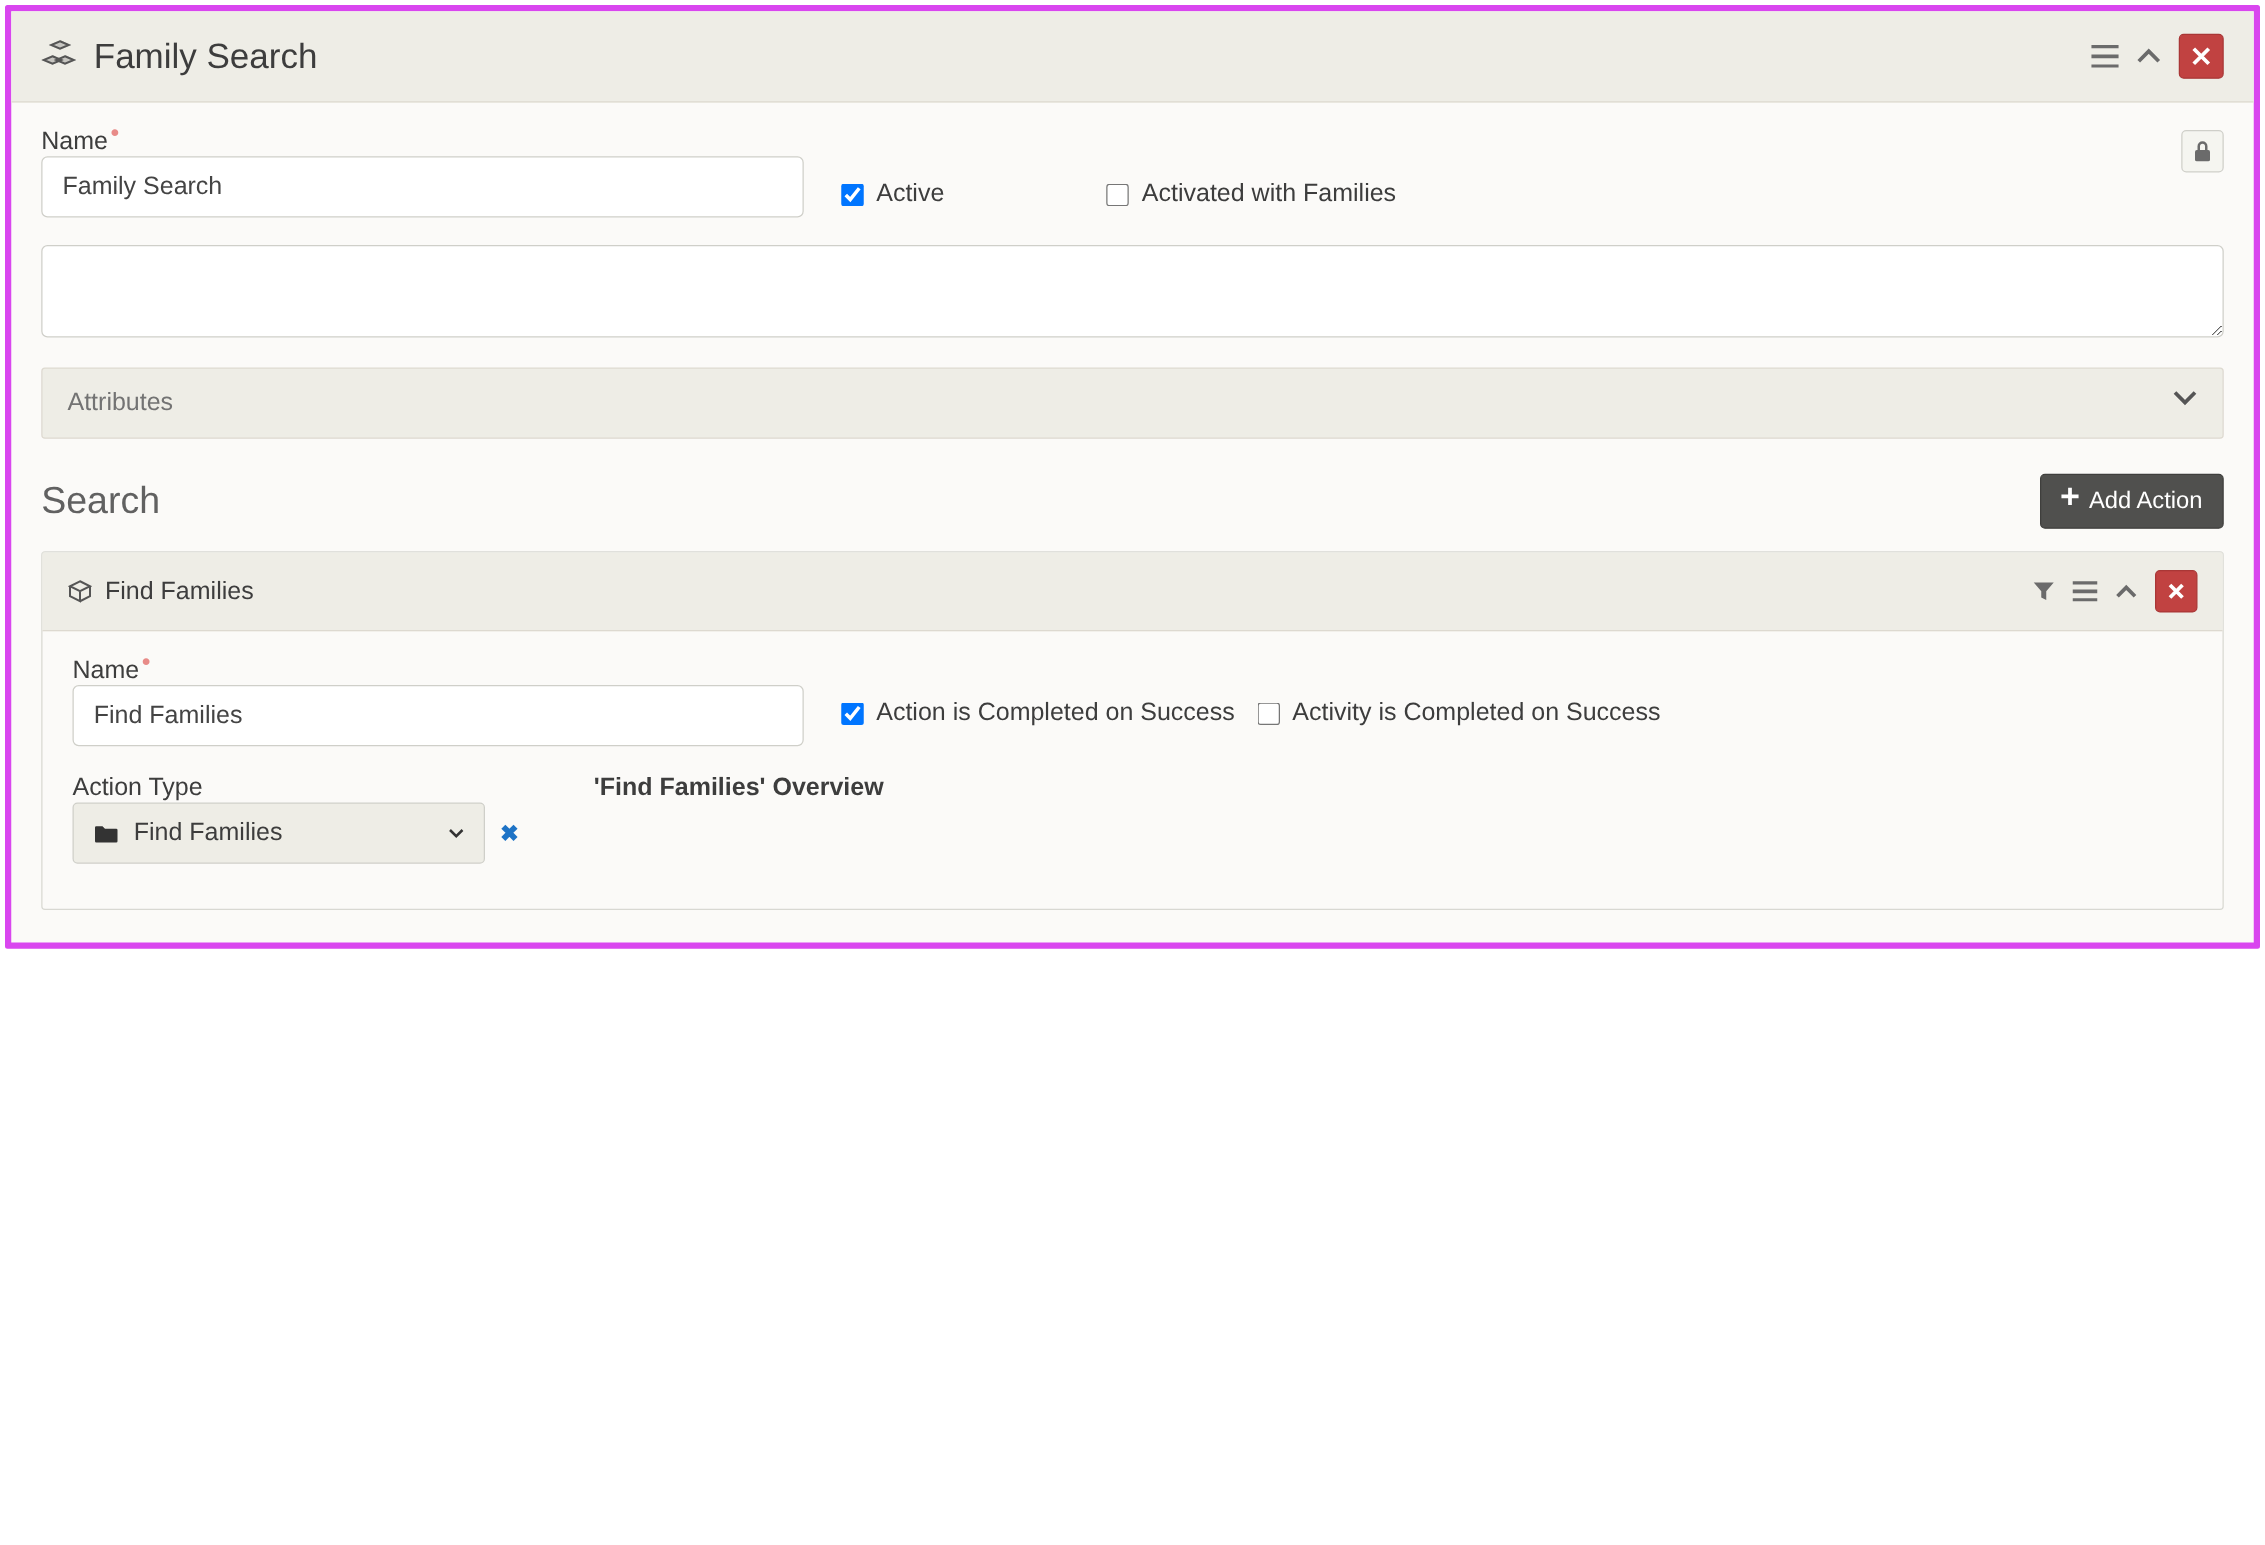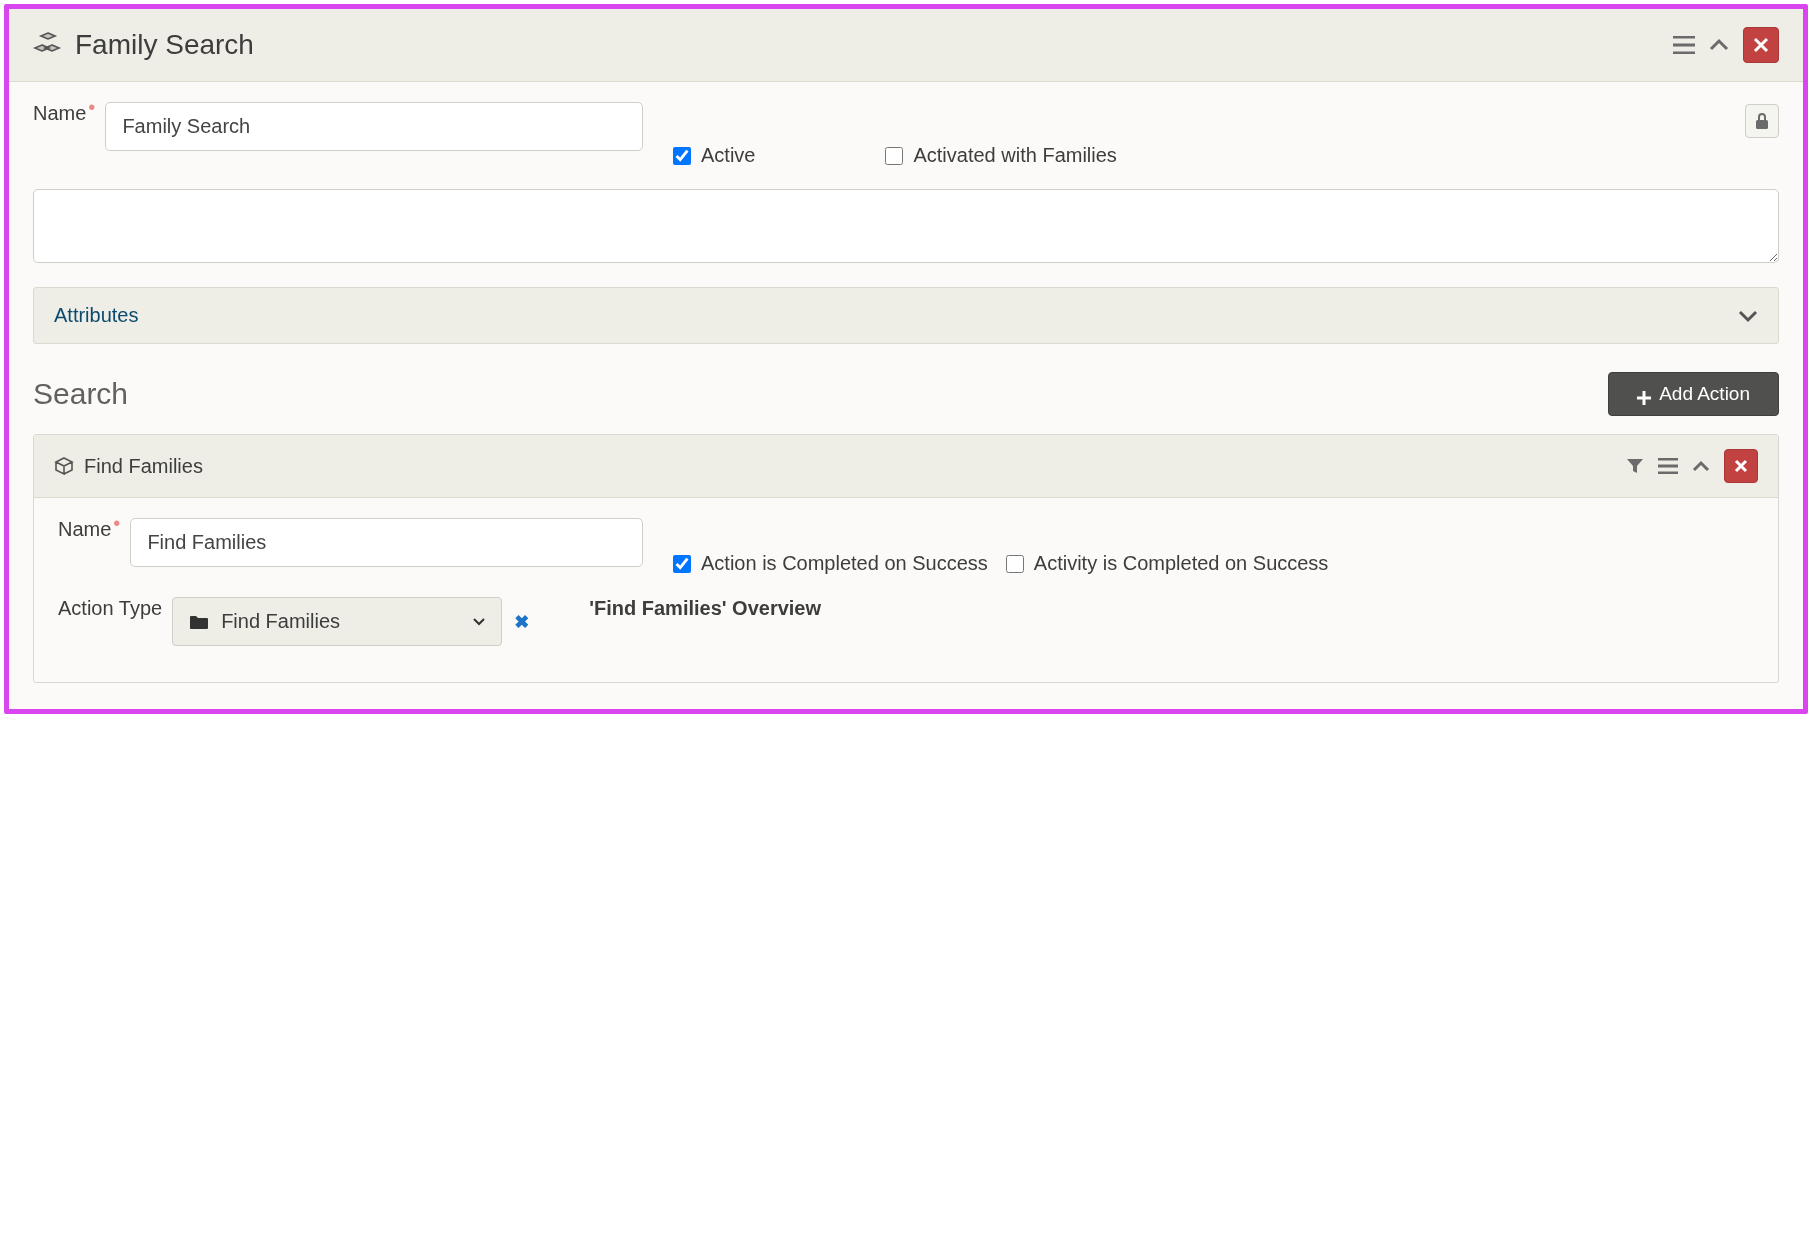--- a/index.html
+++ b/index.html
@@ -63,21 +63,21 @@
     padding: 20px 24px 26px;
   }
   .form-row {
     display: flex;
     align-items: flex-start;
     gap: 30px;
     margin-bottom: 22px;
   }
   .form-group {
     display: flex;
-    gap: 10px;
+    flex-direction: column;
   }
   .form-label {
     color: #3d3d3d;
     font-size: 20px;
   }
   .required-dot {
     color: #e88b88;
     font-size: 20px;
     position: relative;
     top: -6px;
@@ -126,45 +126,44 @@
     height: 74px;
     resize: vertical;
   }
   .collapsible {
     background: #eeede6;
     border: 1px solid #ddd9d0;
     border-radius: 3px;
     padding: 16px 20px;
     display: flex;
     justify-content: space-between;
-    align-items: center;
-    color: #0c4a6e;
+    color: #737373;
     font-size: 20px;
     cursor: pointer;
     margin-bottom: 28px;
   }
   .section-heading {
     display: flex;
     justify-content: space-between;
     align-items: center;
     margin-bottom: 18px;
   }
   .section-heading h2 {
     font-size: 30px;
     font-weight: 300;
     color: #616161;
   }
   .btn-dark {
     background: #50504e;
     color: #fff;
     border-radius: 4px;
-    padding: 10px 28px;
+    padding: 10px 16px;
     font-size: 19px;
     display: inline-flex;
-    align-items: flex-end;
+    align-items: flex-start;
     gap: 8px;
     border: 1px solid #3f3f3d;
     cursor: pointer;
   }
   .sub-panel {
     border: 1px solid #d8d8d2;
     border-radius: 3px;
     background: #fbfaf8;
   }
   .sub-panel-header {

